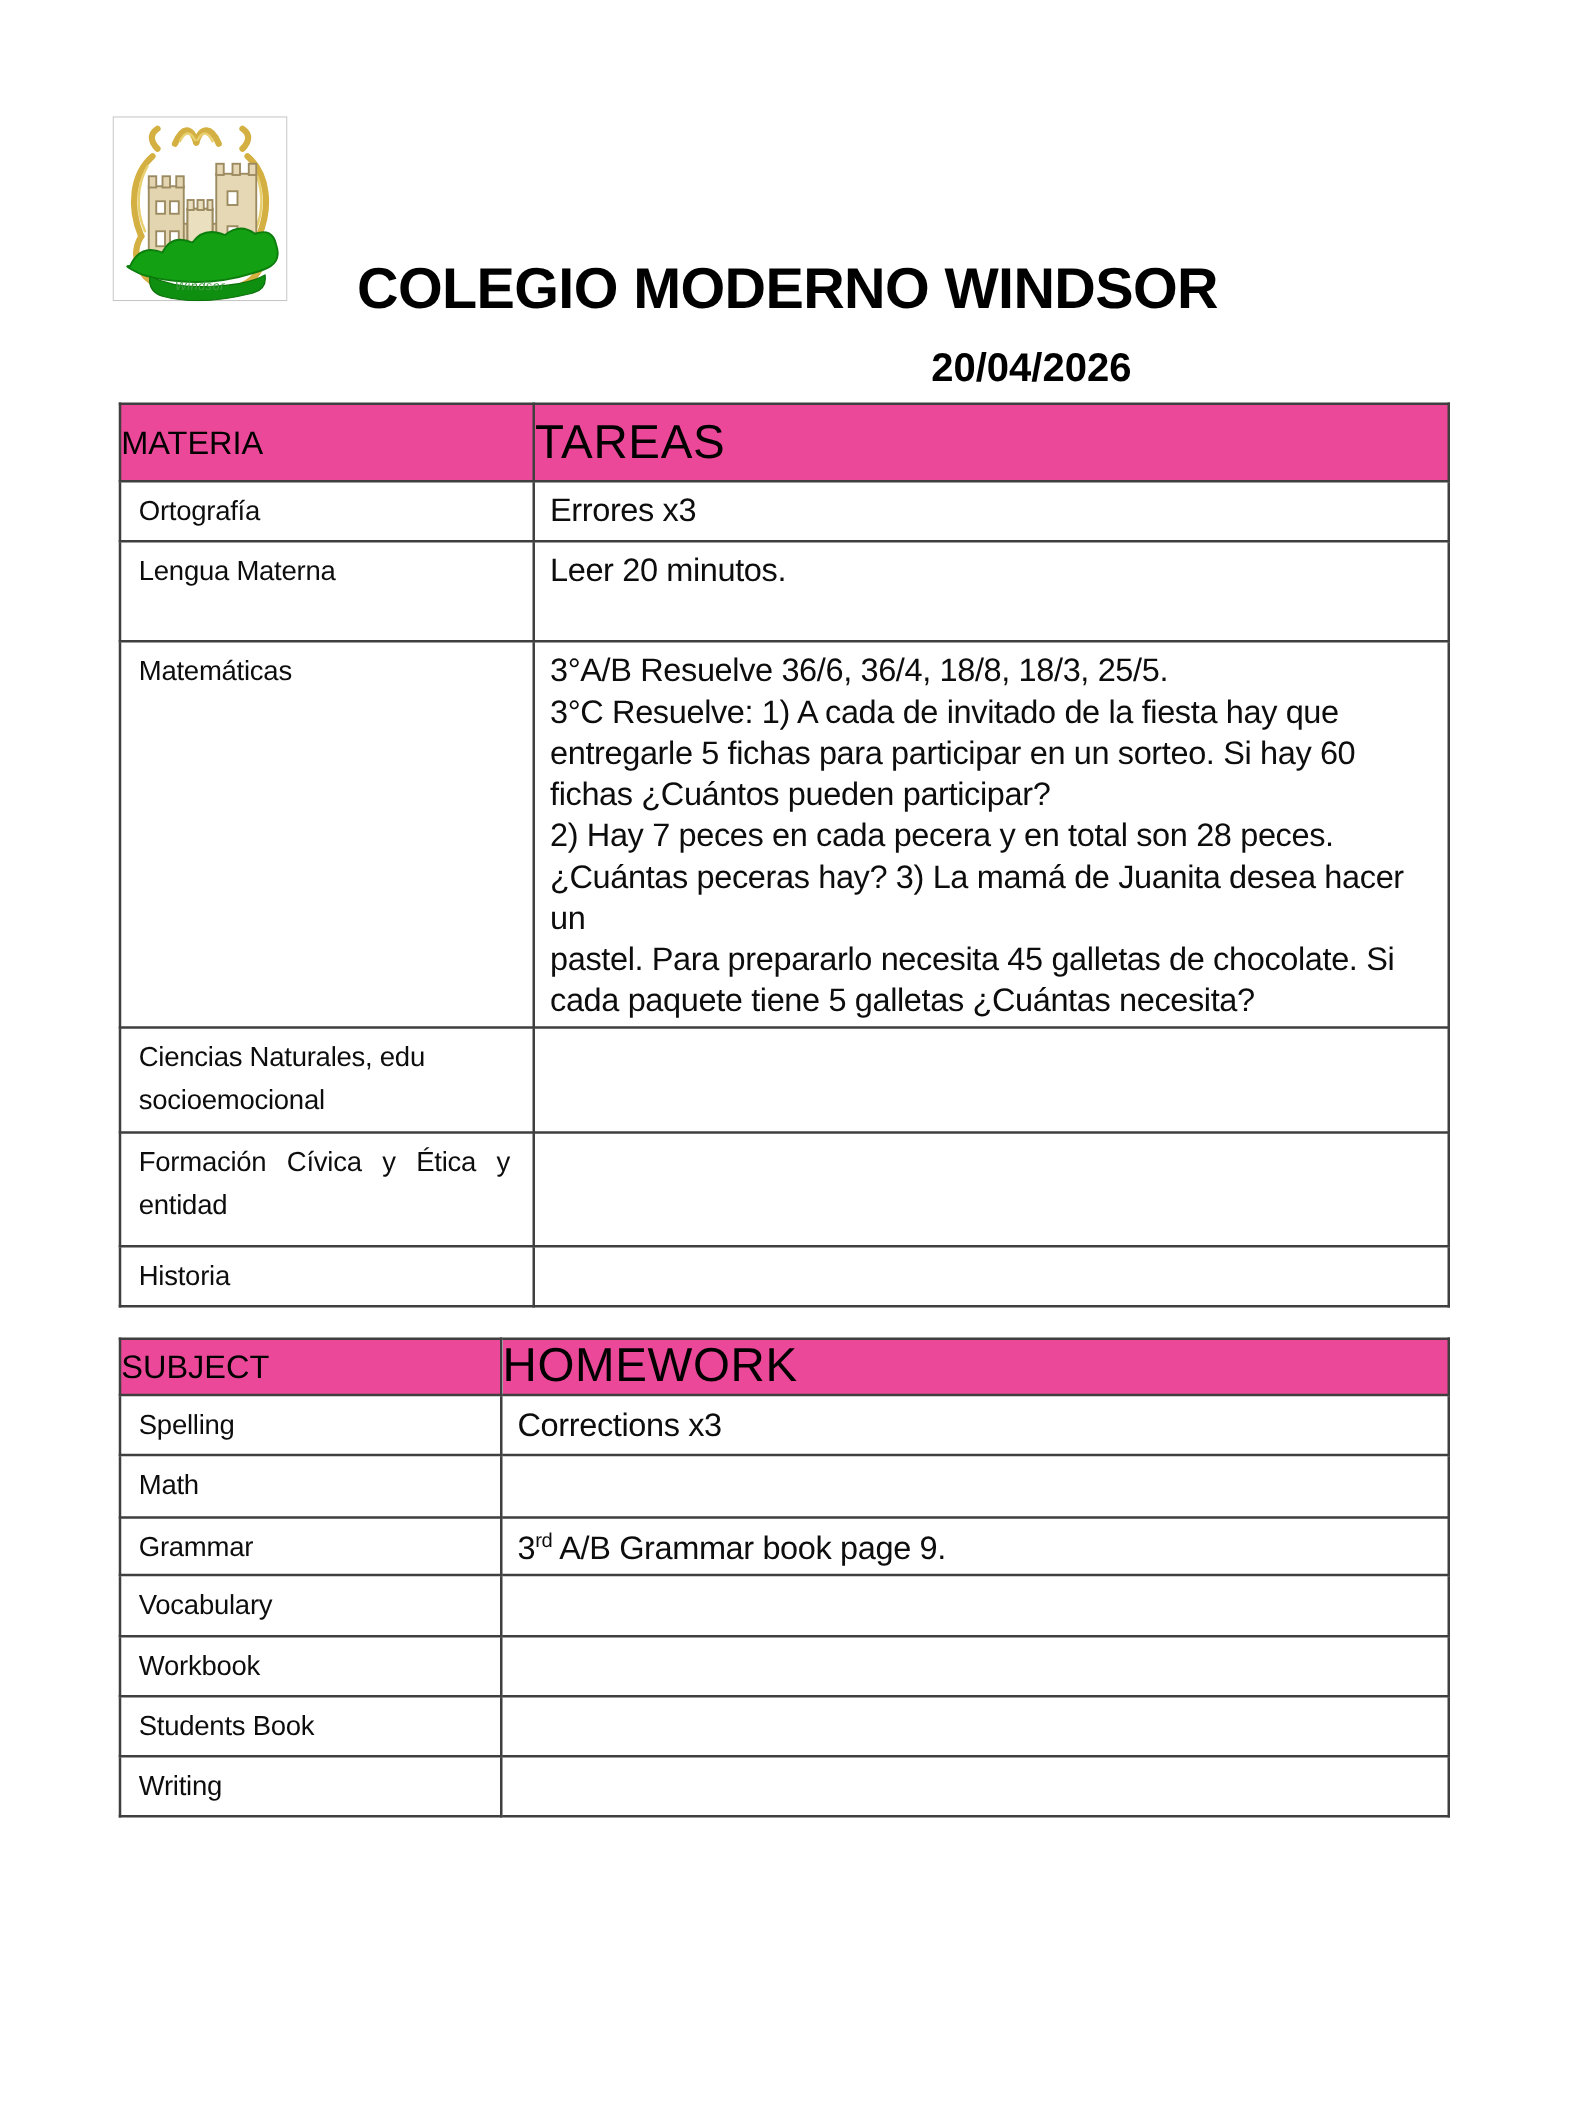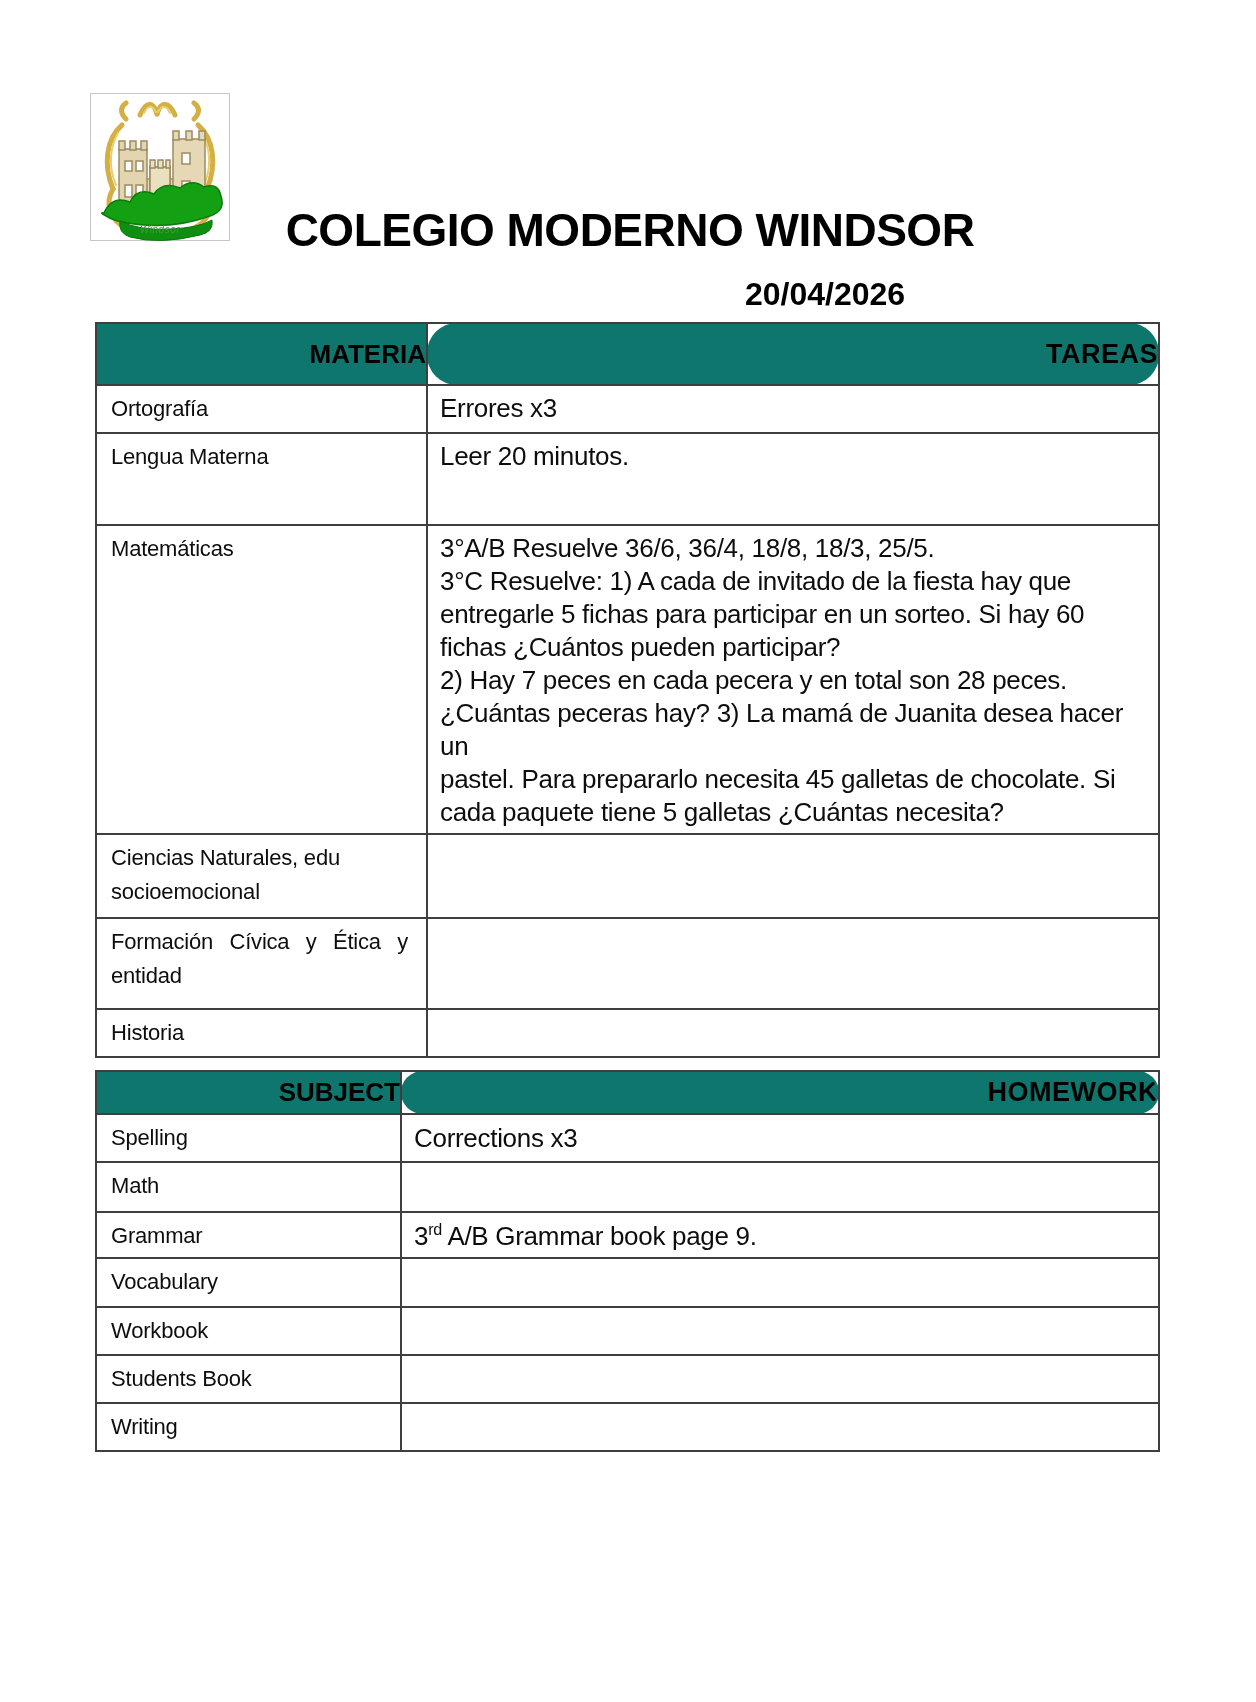--- a/index.html
+++ b/index.html
@@ -69,29 +69,29 @@
   }
   #tareas-table { top: 322px; }
   #homework-table { top: 1070px; }
 
   table.sheet td, table.sheet th {
     border: 2px solid #3f3f3f;
     vertical-align: top;
     overflow: hidden;
   }
   th.head-cell {
-    background: #0f766e;
-    text-align: right;
+    background: #ec4899;
+    text-align: left;
     vertical-align: middle !important;
     color: #000000;
-    font-weight: bold;
+    font-weight: normal;
     padding: 0;
   }
   th.head-small  { font-size: 26px; }
-  th.head-large  { font-size: 27px; letter-spacing: 0.5px; border-radius: 30px; }
+  th.head-large  { font-size: 38px; letter-spacing: 0.5px; }
 
   td.subject-cell {
     padding: 6px 18px 4px 14px;
     font-size: 22px;
     line-height: 34px;
     letter-spacing: -0.2px;
   }
   td.subject-cell.justify { text-align: justify; }
   td.task-cell {
     padding: 6px 4px 4px 12px;
@@ -177,21 +177,21 @@
       <tr style="height:62px;">
         <th class="head-cell head-small">MATERIA</th>
         <th class="head-cell head-large">TAREAS</th>
       </tr>
       <tr style="height:48px;">
         <td class="subject-cell">Ortografía</td>
         <td class="task-cell">
           <div class="tline">Errores x3</div>
         </td>
       </tr>
-      <tr style="height:92px;">
+      <tr style="height:80px;">
         <td class="subject-cell">Lengua Materna</td>
         <td class="task-cell">
           <div class="tline">Leer 20 minutos.</div>
         </td>
       </tr>
       <tr style="height:281px;">
         <td class="subject-cell">Matemáticas</td>
         <td class="task-cell">
           <div class="tline">3°A/B Resuelve 36/6, 36/4, 18/8, 18/3, 25/5.</div>
           <div class="tline">3°C Resuelve: 1) A cada de invitado de la fiesta hay que</div>

